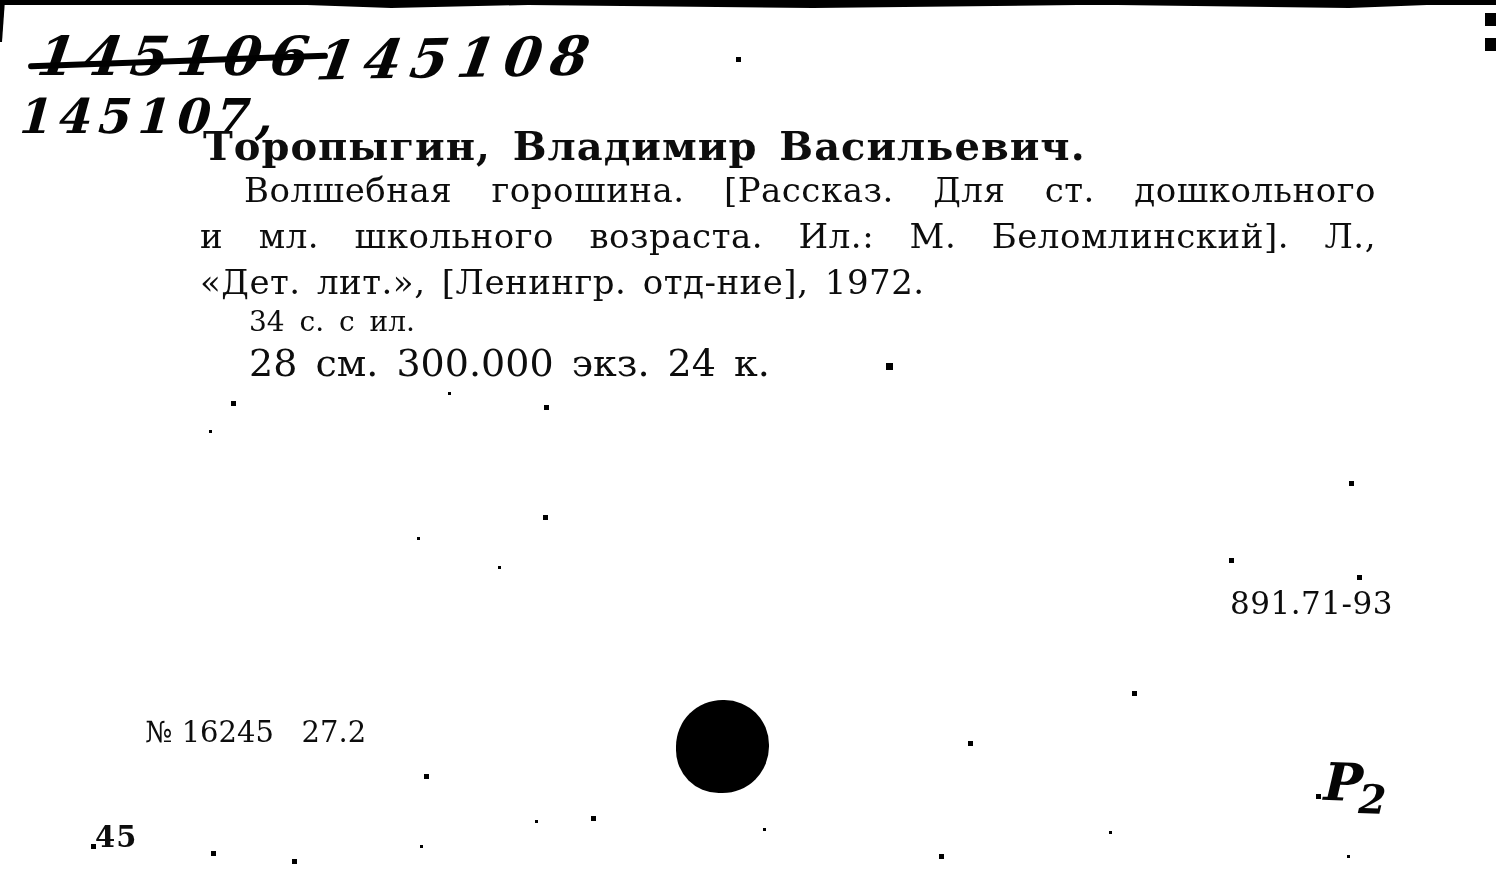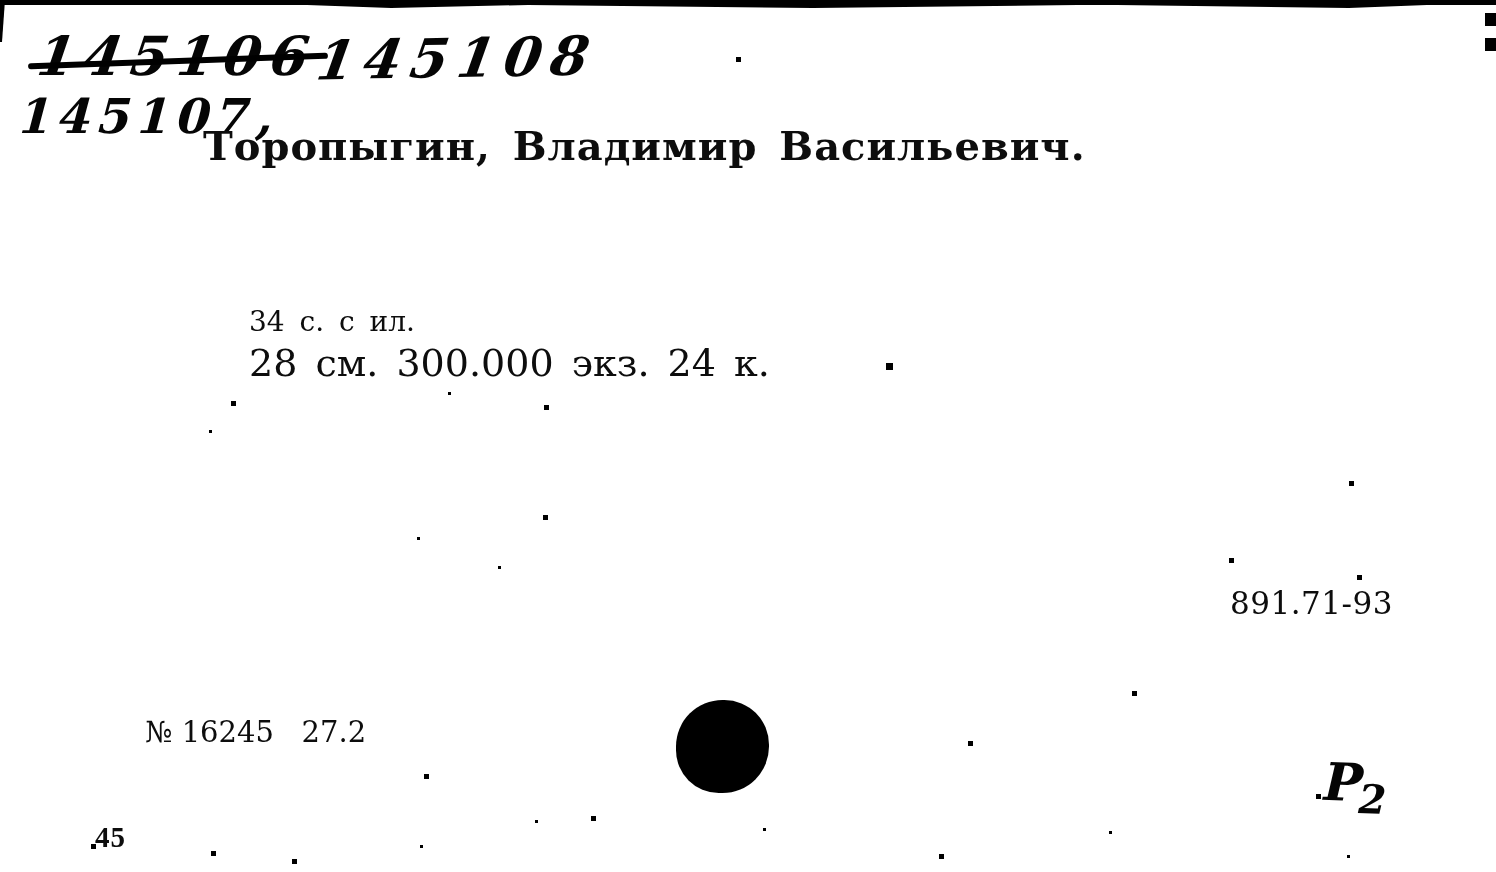--- a/index.html
+++ b/index.html
@@ -110,21 +110,21 @@
   }
 
   .registry {
     position: absolute; left: 95px; top: 645px;
     font-size: 29px; line-height: 35px;
     white-space: pre;
   }
   .registry .row { display: flex; }
   .registry .indent { padding-left: 50px; }
   .registry .margin-num {
-    width: 50px; font-weight: 700; letter-spacing: 1px; font-family: Liberation Serif, serif;
+    width: 50px; font-weight: 700; letter-spacing: 1px;
   }
 
   
   .punch-hole {
     position: absolute; left: 676px; top: 700px;
     width: 93px; height: 93px;
     background: #000;
     border-radius: 50% 48% 50% 46%;
   }
 
@@ -173,20 +173,25 @@
   <div class="edge-mark m2"></div>
   <div class="specks"></div>
 
   <div class="handwriting acc-old">145106</div>
   <div class="handwriting acc-new">145108</div>
   <div class="acc-strike"></div>
   <div class="handwriting acc-current">145107,</div>
 
   <div class="author">Торопыгин, Владимир Васильевич.</div>
 
+  <div class="title-block">
+    <div class="title-line first">Волшебная горошина. [Рассказ. Для ст. дошкольного</div>
+    <div class="title-line">и мл. школьного возраста. Ил.: М. Беломлинский]. Л.,</div>
+    <div class="title-line last">«Дет. лит.», [Ленингр. отд-ние], 1972.</div>
+  </div>
 
   <div class="collation-1">34 с. с ил.</div>
   <div class="collation-2">28 см. 300.000 экз. 24 к.</div>
 
   <div class="classification">891.71-93</div>
 
   <div class="registry">
     <div class="row">
       <span class="indent">№ 16245   27.2</span>
     </div>

